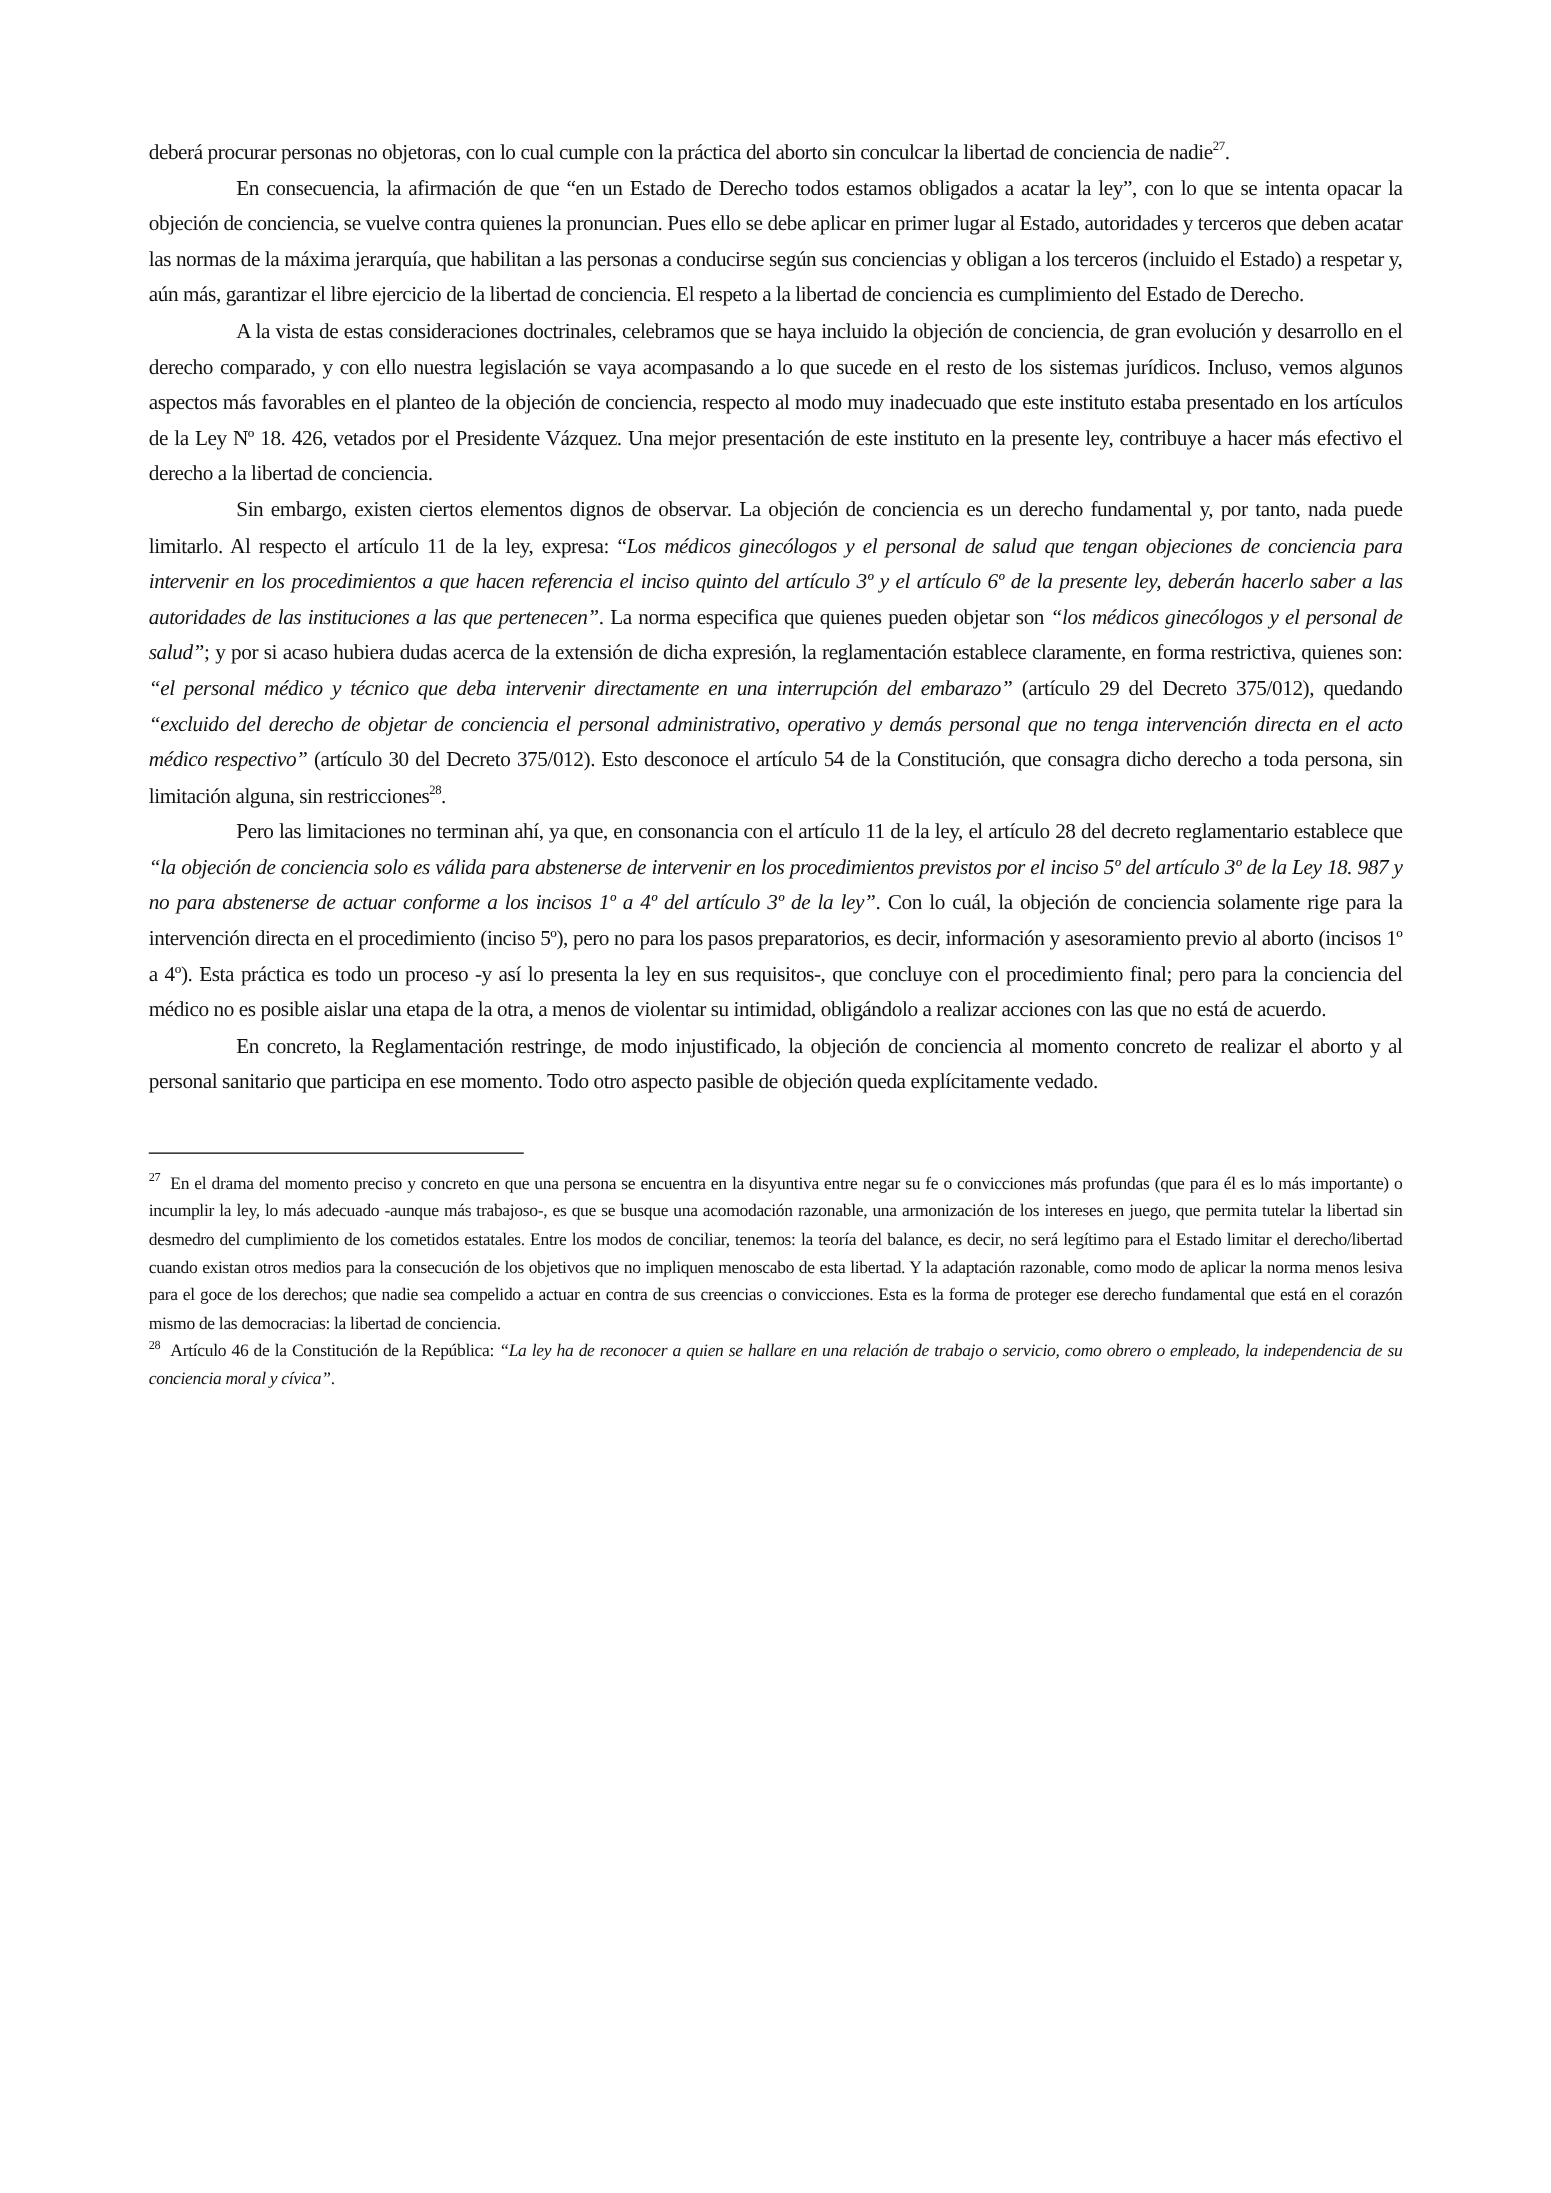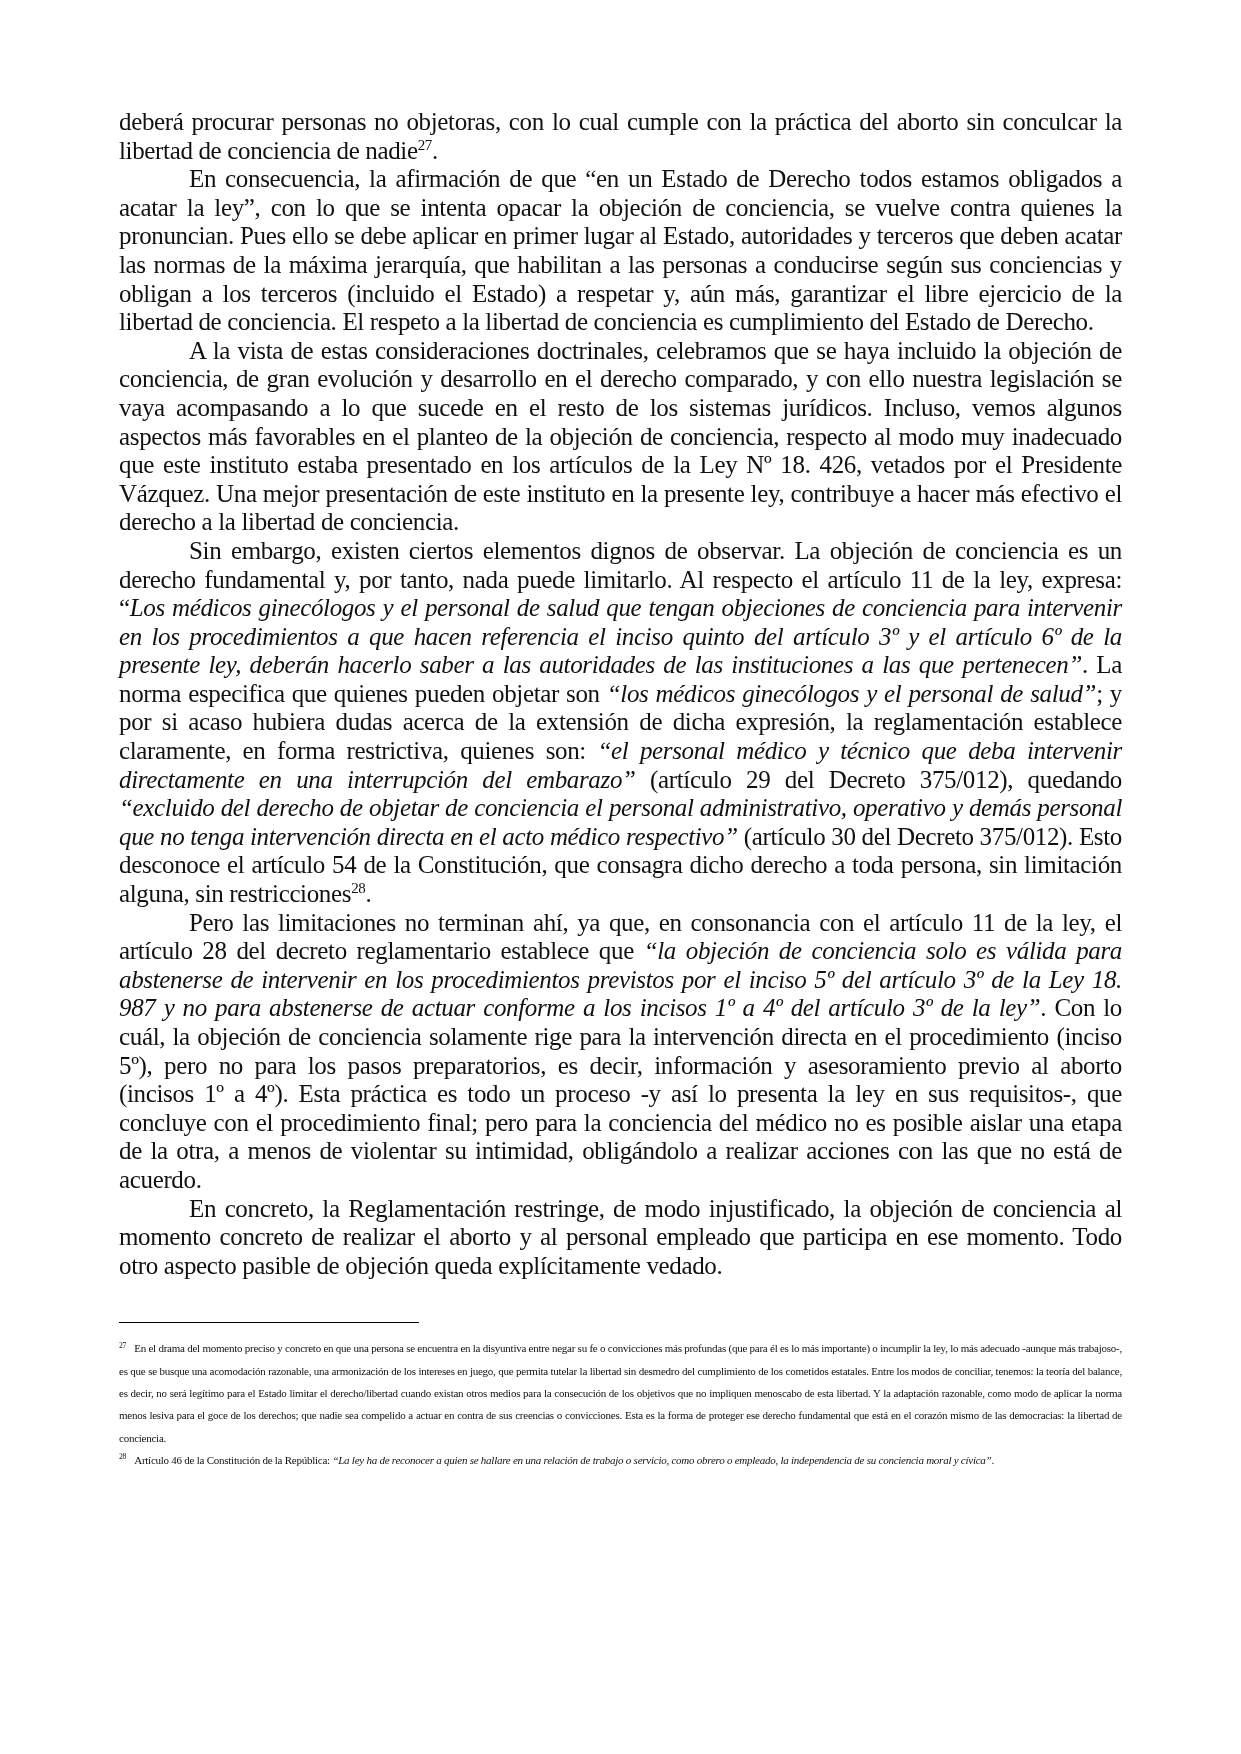--- a/index.html
+++ b/index.html
@@ -6,38 +6,38 @@
     body { width: 1241px; height: 1754px; position: relative; overflow: hidden; }
     .page {
       position: absolute;
       left: 119px;
       top: 108px;
       width: 1003px;
       font-family: "Liberation Serif", serif;
       color: #111111;
     }
     .body-text {
-      font-size: 25px;
+      font-size: 17px;
       line-height: 28.6px;
       text-align: justify;
       letter-spacing: -0.35px;
     }
     .body-text p { margin: 0; }
     .body-text p.indent { text-indent: 70px; }
     sup { font-size: 0.6em; line-height: 0; vertical-align: super; }
     em { }
     .footnote-rule {
       margin-top: 42px;
       width: 300px;
       border-top: 1px solid #000;
       height: 0;
     }
     .footnotes {
       margin-top: 14px;
-      font-size: 11px;
+      font-size: 14px;
       line-height: 22.3px;
       text-align: justify;
       letter-spacing: -0.25px;
     }
     .footnotes p { margin: 0; }
     .fn-num { font-size: 0.7em; vertical-align: super; line-height: 0; margin-right: 8px; }
   </style>
 </head>
 <body>
 
@@ -47,21 +47,21 @@
     <p><span>deberá procurar personas no objetoras, con lo cual cumple con la práctica del aborto sin conculcar la libertad de conciencia de nadie</span><sup>27</sup><span>.</span></p>
 
     <p class="indent">En consecuencia, la afirmación de que “en un Estado de Derecho todos estamos obligados a acatar la ley”, con lo que se intenta opacar la objeción de conciencia, se vuelve contra quienes la pronuncian. Pues ello se debe aplicar en primer lugar al Estado, autoridades y terceros que deben acatar las normas de la máxima jerarquía, que habilitan a las personas a conducirse según sus conciencias y obligan a los terceros (incluido el Estado) a respetar y, aún más, garantizar el libre ejercicio de la libertad de conciencia. El respeto a la libertad de conciencia es cumplimiento del Estado de Derecho.</p>
 
     <p class="indent">A la vista de estas consideraciones doctrinales, celebramos que se haya incluido la objeción de conciencia, de gran evolución y desarrollo en el derecho comparado, y con ello nuestra legislación se vaya acompasando a lo que sucede en el resto de los sistemas jurídicos. Incluso, vemos algunos aspectos más favorables en el planteo de la objeción de conciencia, respecto al modo muy inadecuado que este instituto estaba presentado en los artículos de la Ley Nº 18. 426, vetados por el Presidente Vázquez. Una mejor presentación de este instituto en la presente ley, contribuye a hacer más efectivo el derecho a la libertad de conciencia.</p>
 
     <p class="indent"><span>Sin embargo, existen ciertos elementos dignos de observar. La objeción de conciencia es un derecho fundamental y, por tanto, nada puede limitarlo. Al respecto el artículo 11 de la ley, expresa: “</span><em>Los médicos ginecólogos y el personal de salud que tengan objeciones de conciencia para intervenir en los procedimientos a que hacen referencia el inciso quinto del artículo 3º y el artículo 6º de la presente ley, deberán hacerlo saber a las autoridades de las instituciones a las que pertenecen”</em><span>. La norma especifica que quienes pueden objetar son </span><em>“los médicos ginecólogos y el personal de salud”</em><span>; y por si acaso hubiera dudas acerca de la extensión de dicha expresión, la reglamentación establece claramente, en forma restrictiva, quienes son: </span><em>“el personal médico y técnico que deba intervenir directamente en una interrupción del embarazo”</em><span> (artículo 29 del Decreto 375/012), quedando </span><em>“excluido del derecho de objetar de conciencia el personal administrativo, operativo y demás personal que no tenga intervención directa en el acto médico respectivo”</em><span> (artículo 30 del Decreto 375/012). Esto desconoce el artículo 54 de la Constitución, que consagra dicho derecho a toda persona, sin limitación alguna, sin restricciones</span><sup>28</sup><span>.</span></p>
 
     <p class="indent"><span>Pero las limitaciones no terminan ahí, ya que, en consonancia con el artículo 11 de la ley, el artículo 28 del decreto reglamentario establece que </span><em>“la objeción de conciencia solo es válida para abstenerse de intervenir en los procedimientos previstos por el inciso 5º del artículo 3º de la Ley 18. 987 y no para abstenerse de actuar conforme a los incisos 1º a 4º del artículo 3º de la ley”</em><span>. Con lo cuál, la objeción de conciencia solamente rige para la intervención directa en el procedimiento (inciso 5º), pero no para los pasos preparatorios, es decir, información y asesoramiento previo al aborto (incisos 1º a 4º). Esta práctica es todo un proceso -y así lo presenta la ley en sus requisitos-, que concluye con el procedimiento final; pero para la conciencia del médico no es posible aislar una etapa de la otra, a menos de violentar su intimidad, obligándolo a realizar acciones con las que no está de acuerdo.</span></p>
 
-    <p class="indent">En concreto, la Reglamentación restringe, de modo injustificado, la objeción de conciencia al momento concreto de realizar el aborto y al personal empleado que participa en ese momento. Todo otro aspecto pasible de objeción queda explícitamente vedado.</p>
+    <p class="indent">En concreto, la Reglamentación restringe, de modo injustificado, la objeción de conciencia al momento concreto de realizar el aborto y al personal sanitario que participa en ese momento. Todo otro aspecto pasible de objeción queda explícitamente vedado.</p>
   </div>
 
   <div class="footnote-rule"></div>
 
   <div class="footnotes">
     <p><span class="fn-num">27</span><span>En el drama del momento preciso y concreto en que una persona se encuentra en la disyuntiva entre negar su fe o convicciones más profundas (que para él es lo más importante) o incumplir la ley, lo más adecuado -aunque más trabajoso-, es que se busque una acomodación razonable, una armonización de los intereses en juego, que permita tutelar la libertad sin desmedro del cumplimiento de los cometidos estatales. Entre los modos de conciliar, tenemos: la teoría del balance, es decir, no será legítimo para el Estado limitar el derecho/libertad cuando existan otros medios para la consecución de los objetivos que no impliquen menoscabo de esta libertad. Y la adaptación razonable, como modo de aplicar la norma menos lesiva para el goce de los derechos; que nadie sea compelido a actuar en contra de sus creencias o convicciones. Esta es la forma de proteger ese derecho fundamental que está en el corazón mismo de las democracias: la libertad de conciencia.</span></p>
     <p><span class="fn-num">28</span><span>Artículo 46 de la Constitución de la República: </span><em>“La ley ha de reconocer a quien se hallare en una relación de trabajo o servicio, como obrero o empleado, la independencia de su conciencia moral y cívica”</em><span>.</span></p>
   </div>
 </div>
 

